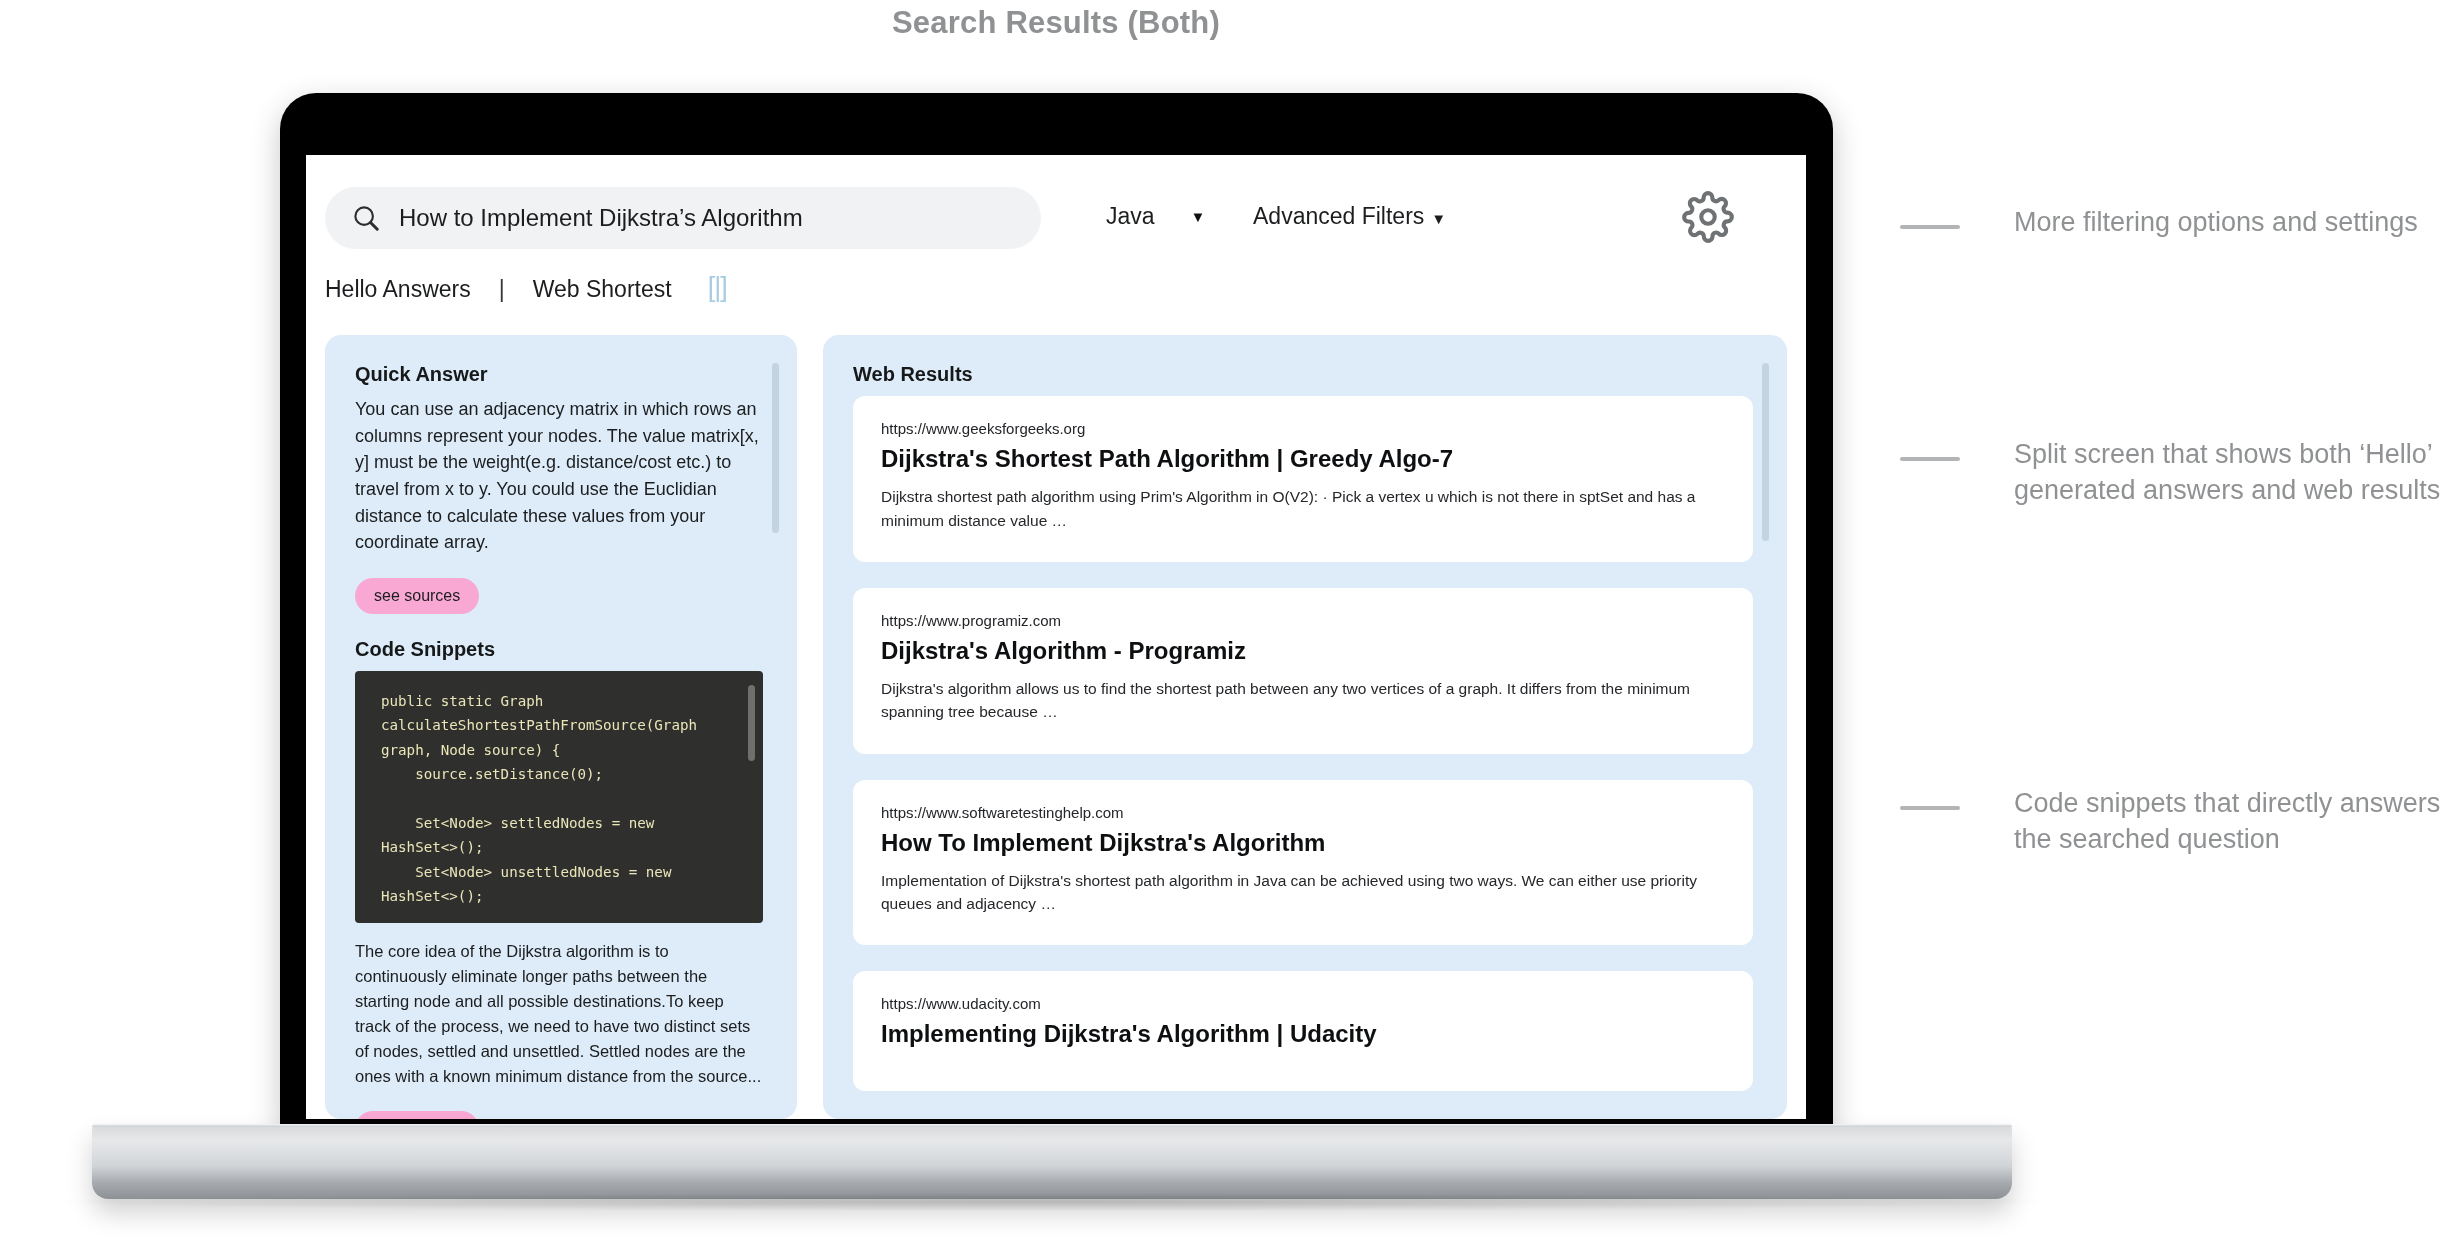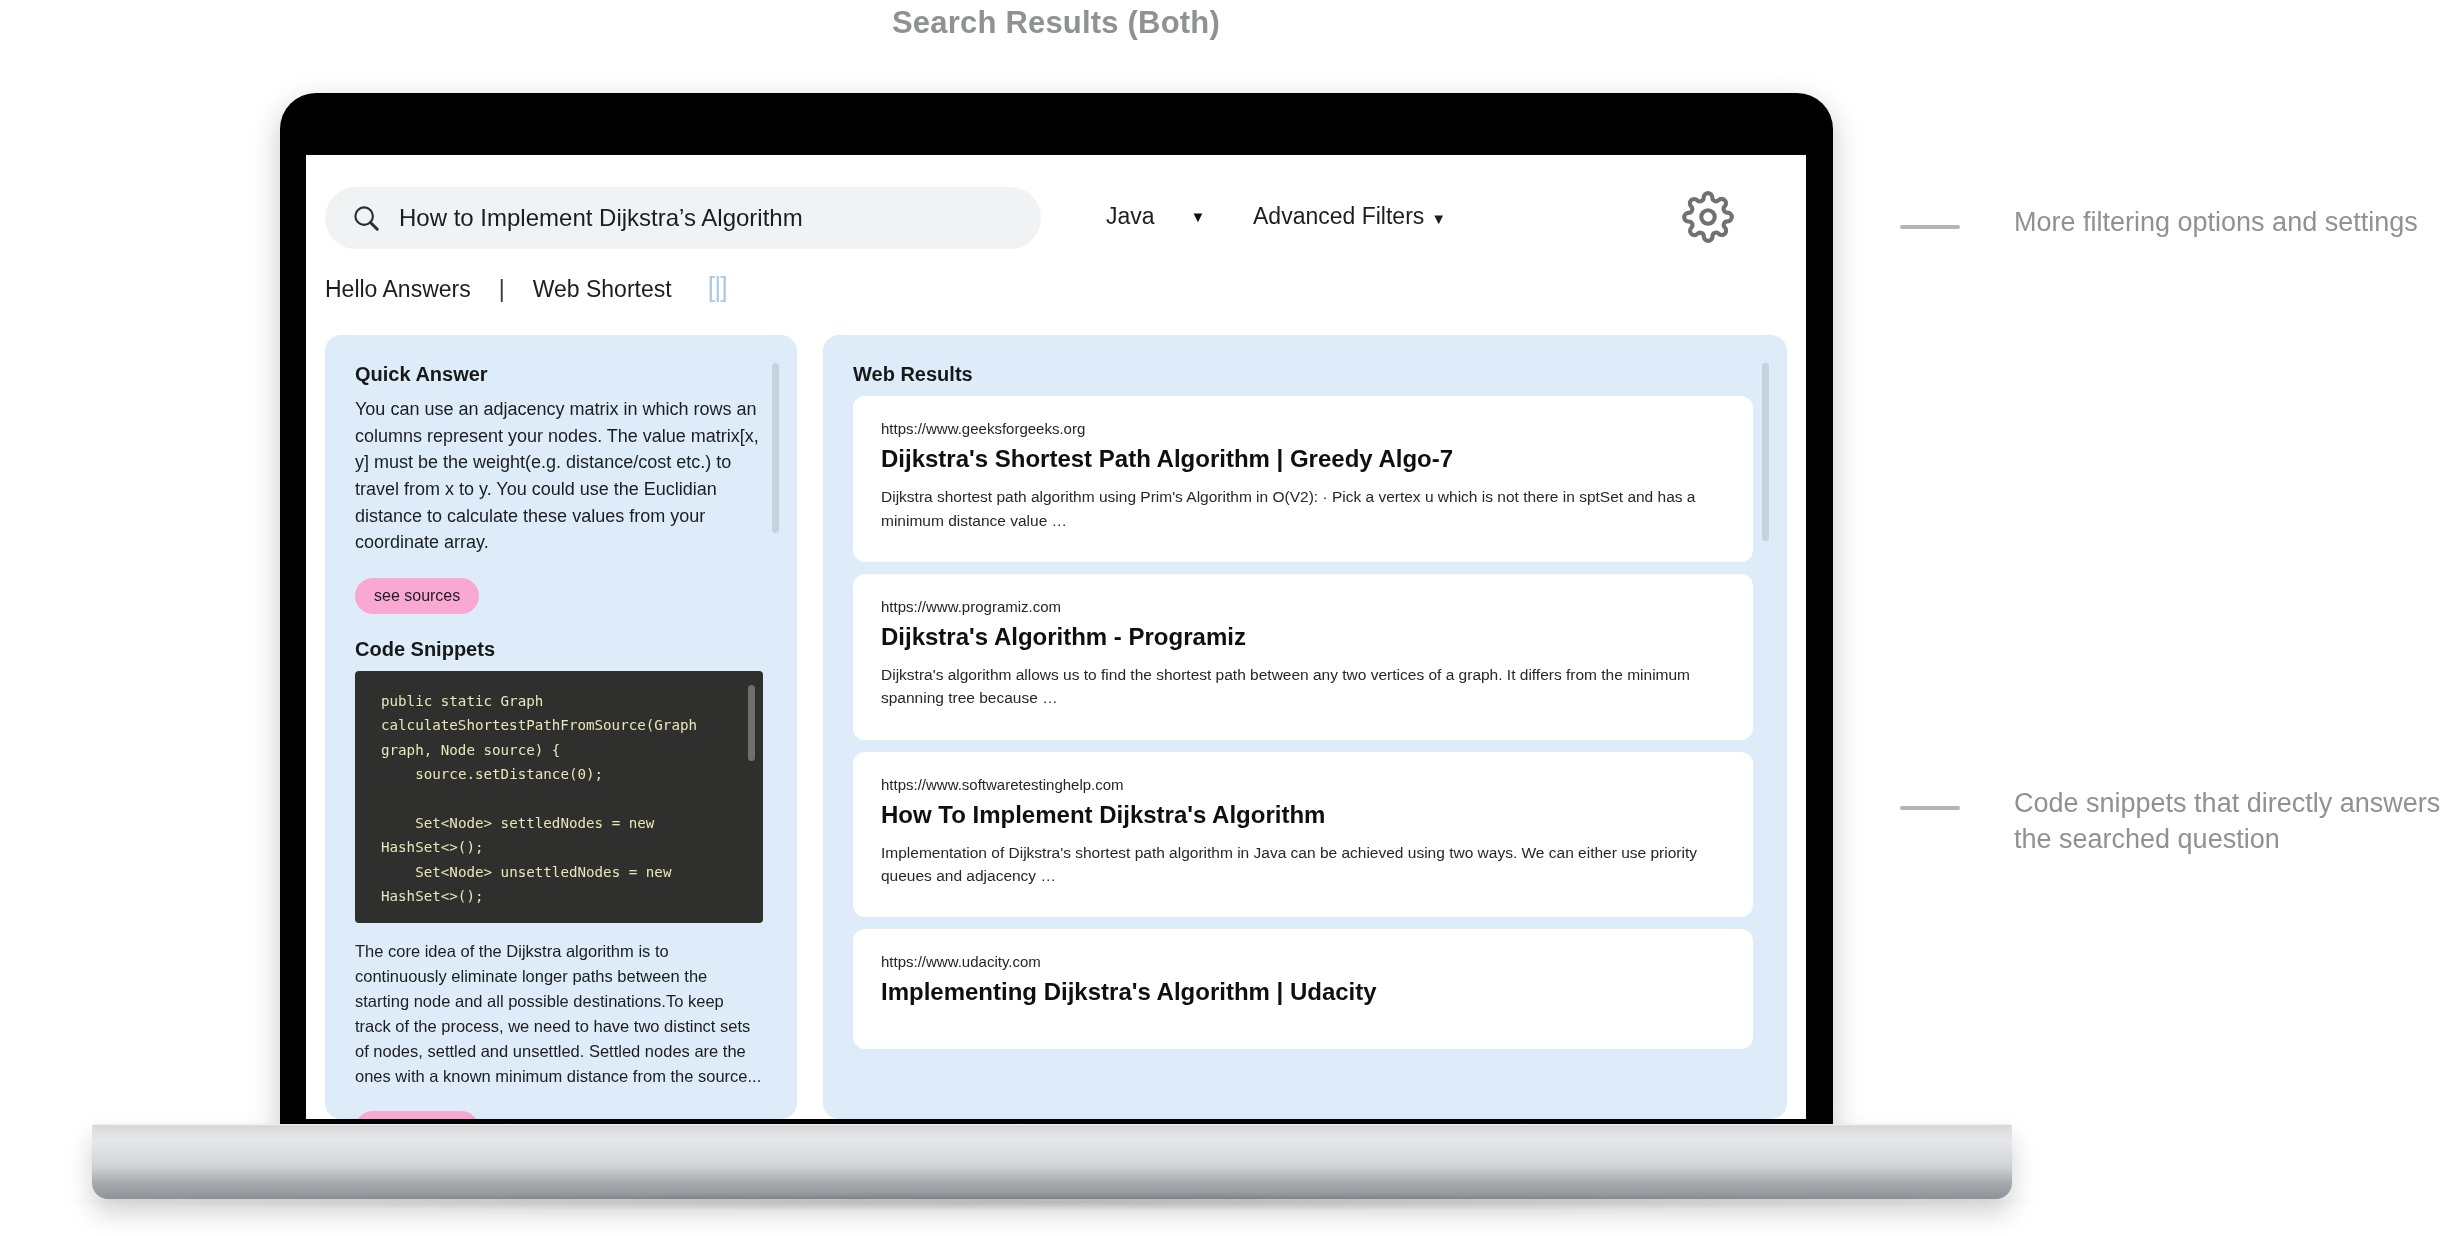--- a/index.html
+++ b/index.html
@@ -270,21 +270,21 @@
     line-height: 1.52;
     color: #1b1d1f;
     margin: 0 0 22px 0;
   }
 
   
   .web-card {
     background: #ffffff;
     border-radius: 12px;
     padding: 24px 28px 30px 28px;
-    margin-bottom: 12px;
+    margin-bottom: 26px;
     box-sizing: border-box;
   }
   .web-url {
     font-size: 15px;
     color: #232528;
     margin: 0 0 8px 0;
   }
   .web-title {
     font-size: 24px;
     font-weight: bold;
@@ -450,17 +450,21 @@
   <div class="laptop-notch"></div>
   <div class="laptop-base"></div>
   <div class="laptop-shadow"></div>
 </div>
 
 <div class="annotations">
   <div class="annotation ann-1">
     <div class="ann-line"></div>
     <div class="ann-text">More filtering options and settings</div>
   </div>
+  <div class="annotation ann-2">
+    <div class="ann-line"></div>
+    <div class="ann-text">Split screen that shows both ‘Hello’ generated answers and web results</div>
+  </div>
   <div class="annotation ann-3">
     <div class="ann-line"></div>
     <div class="ann-text">Code snippets that directly answers the searched question</div>
   </div>
 </div>
 
 </body></html>

